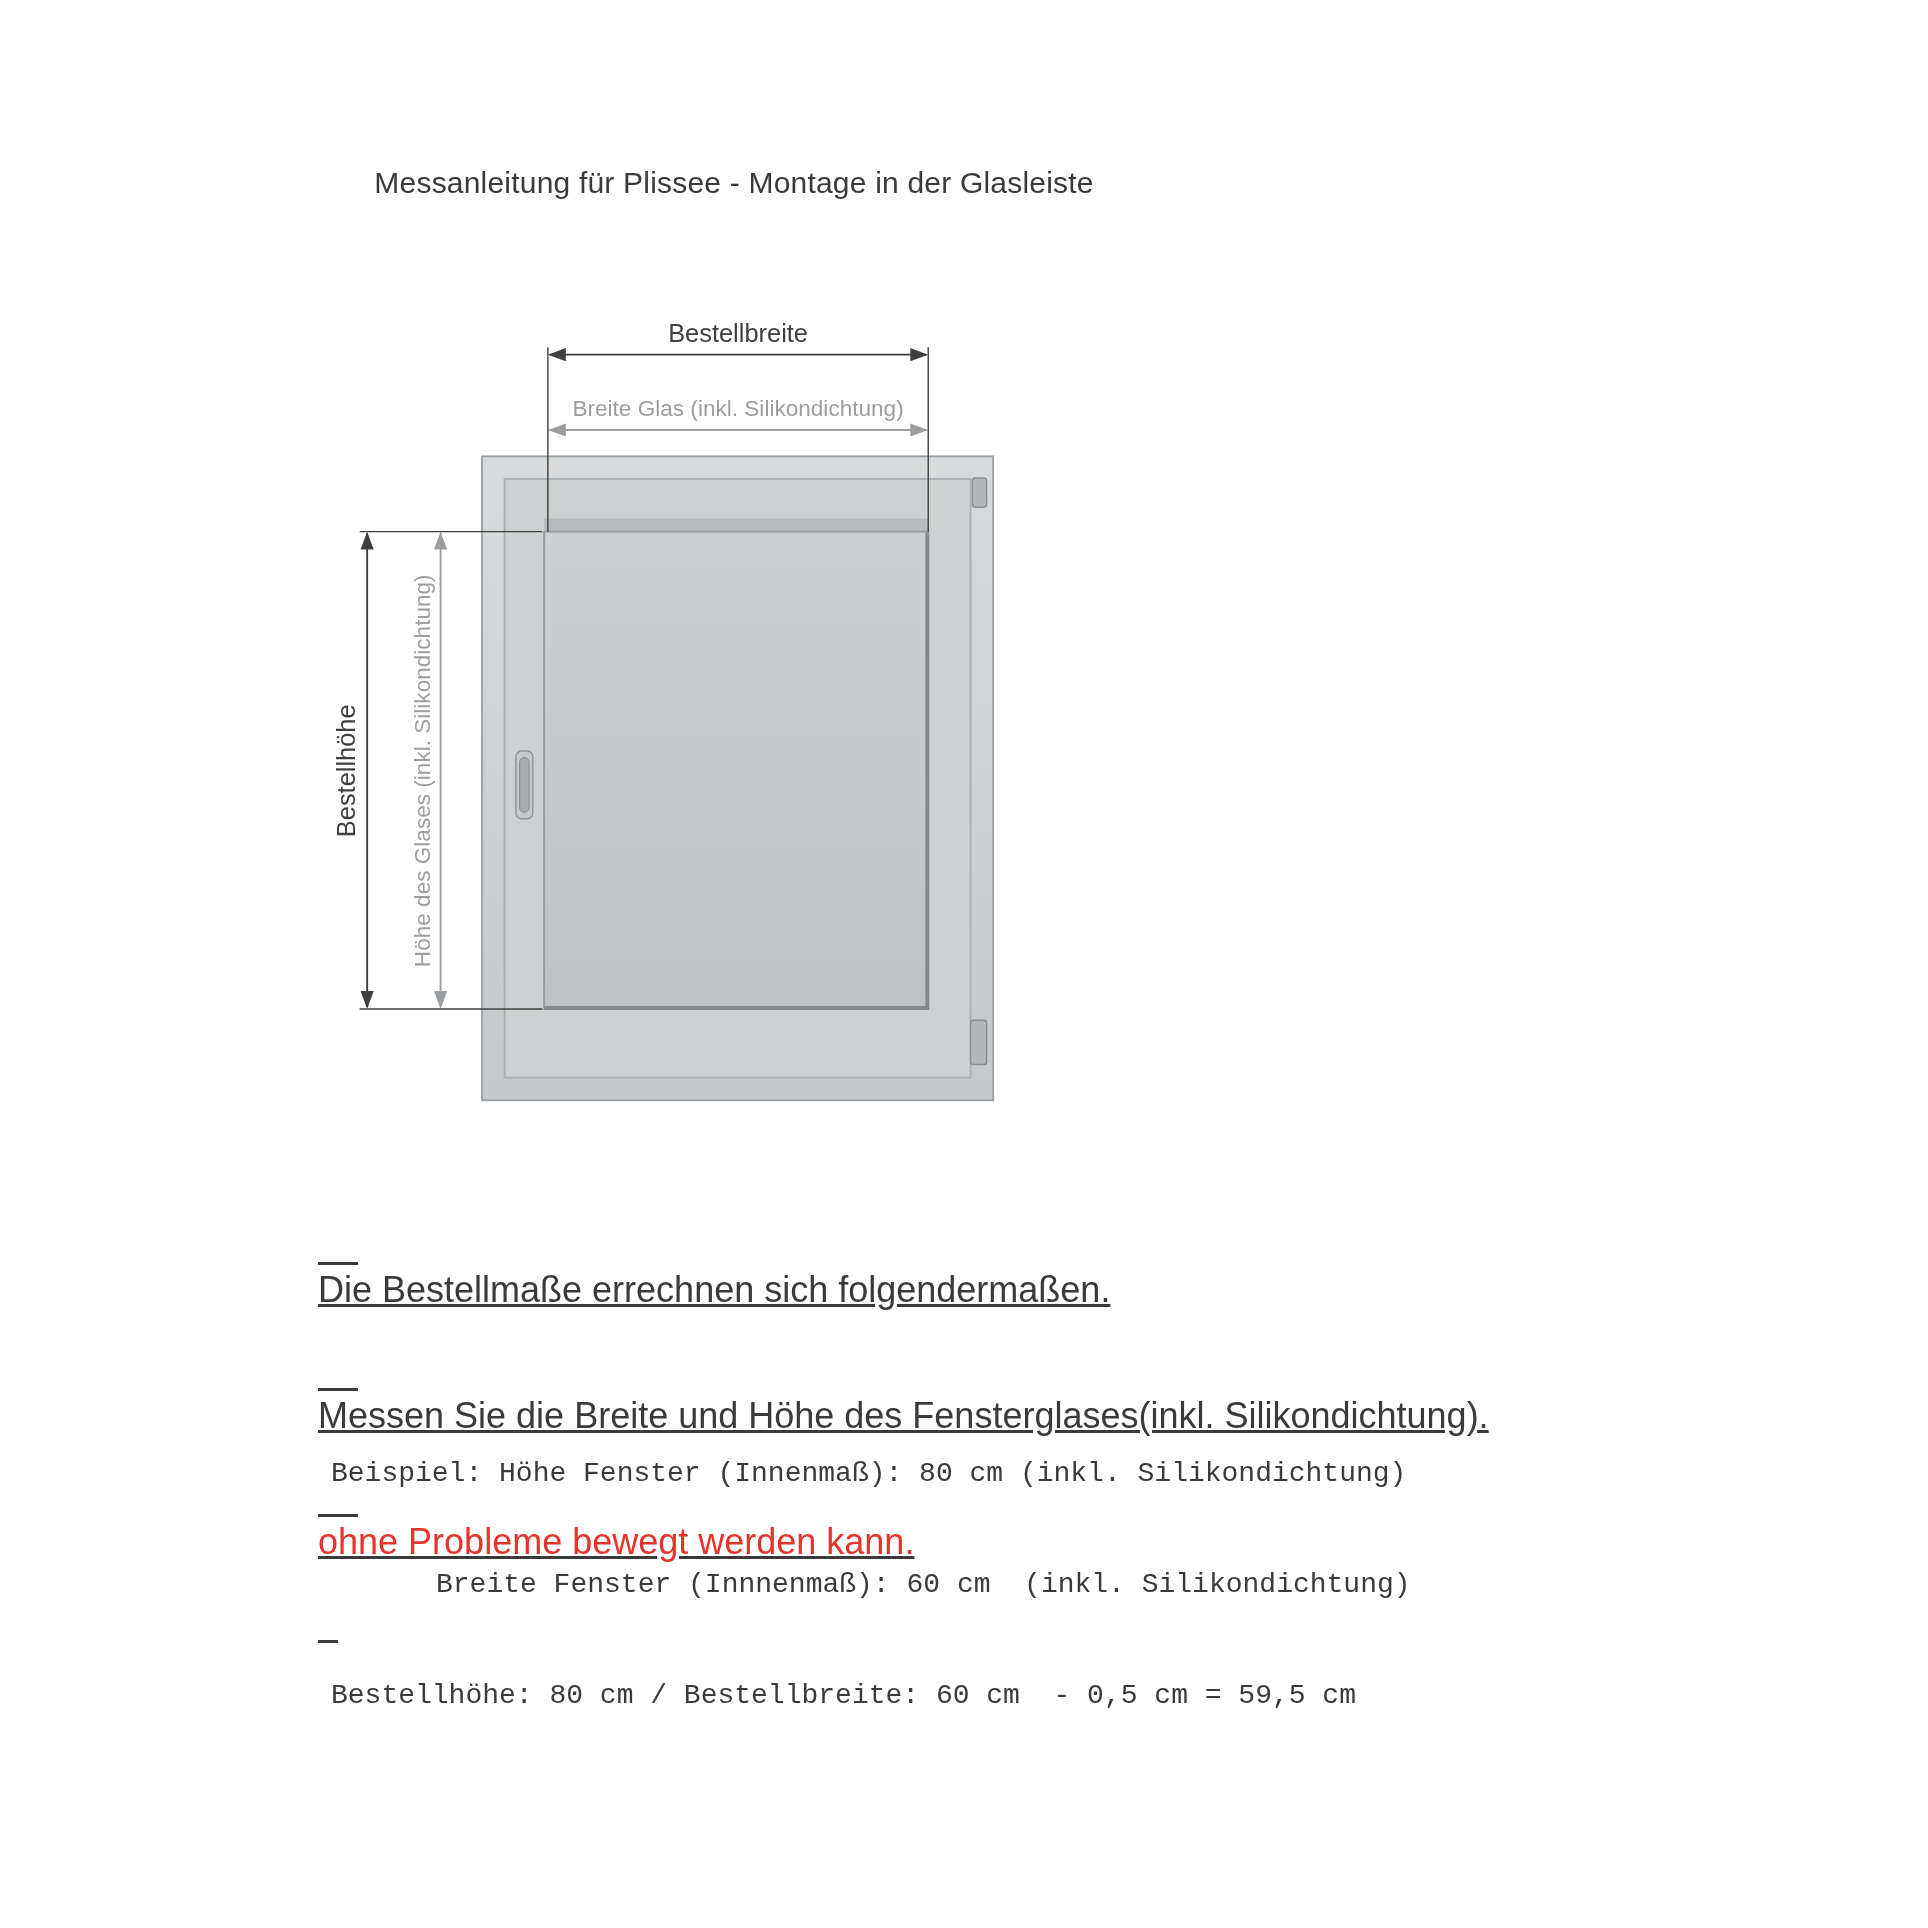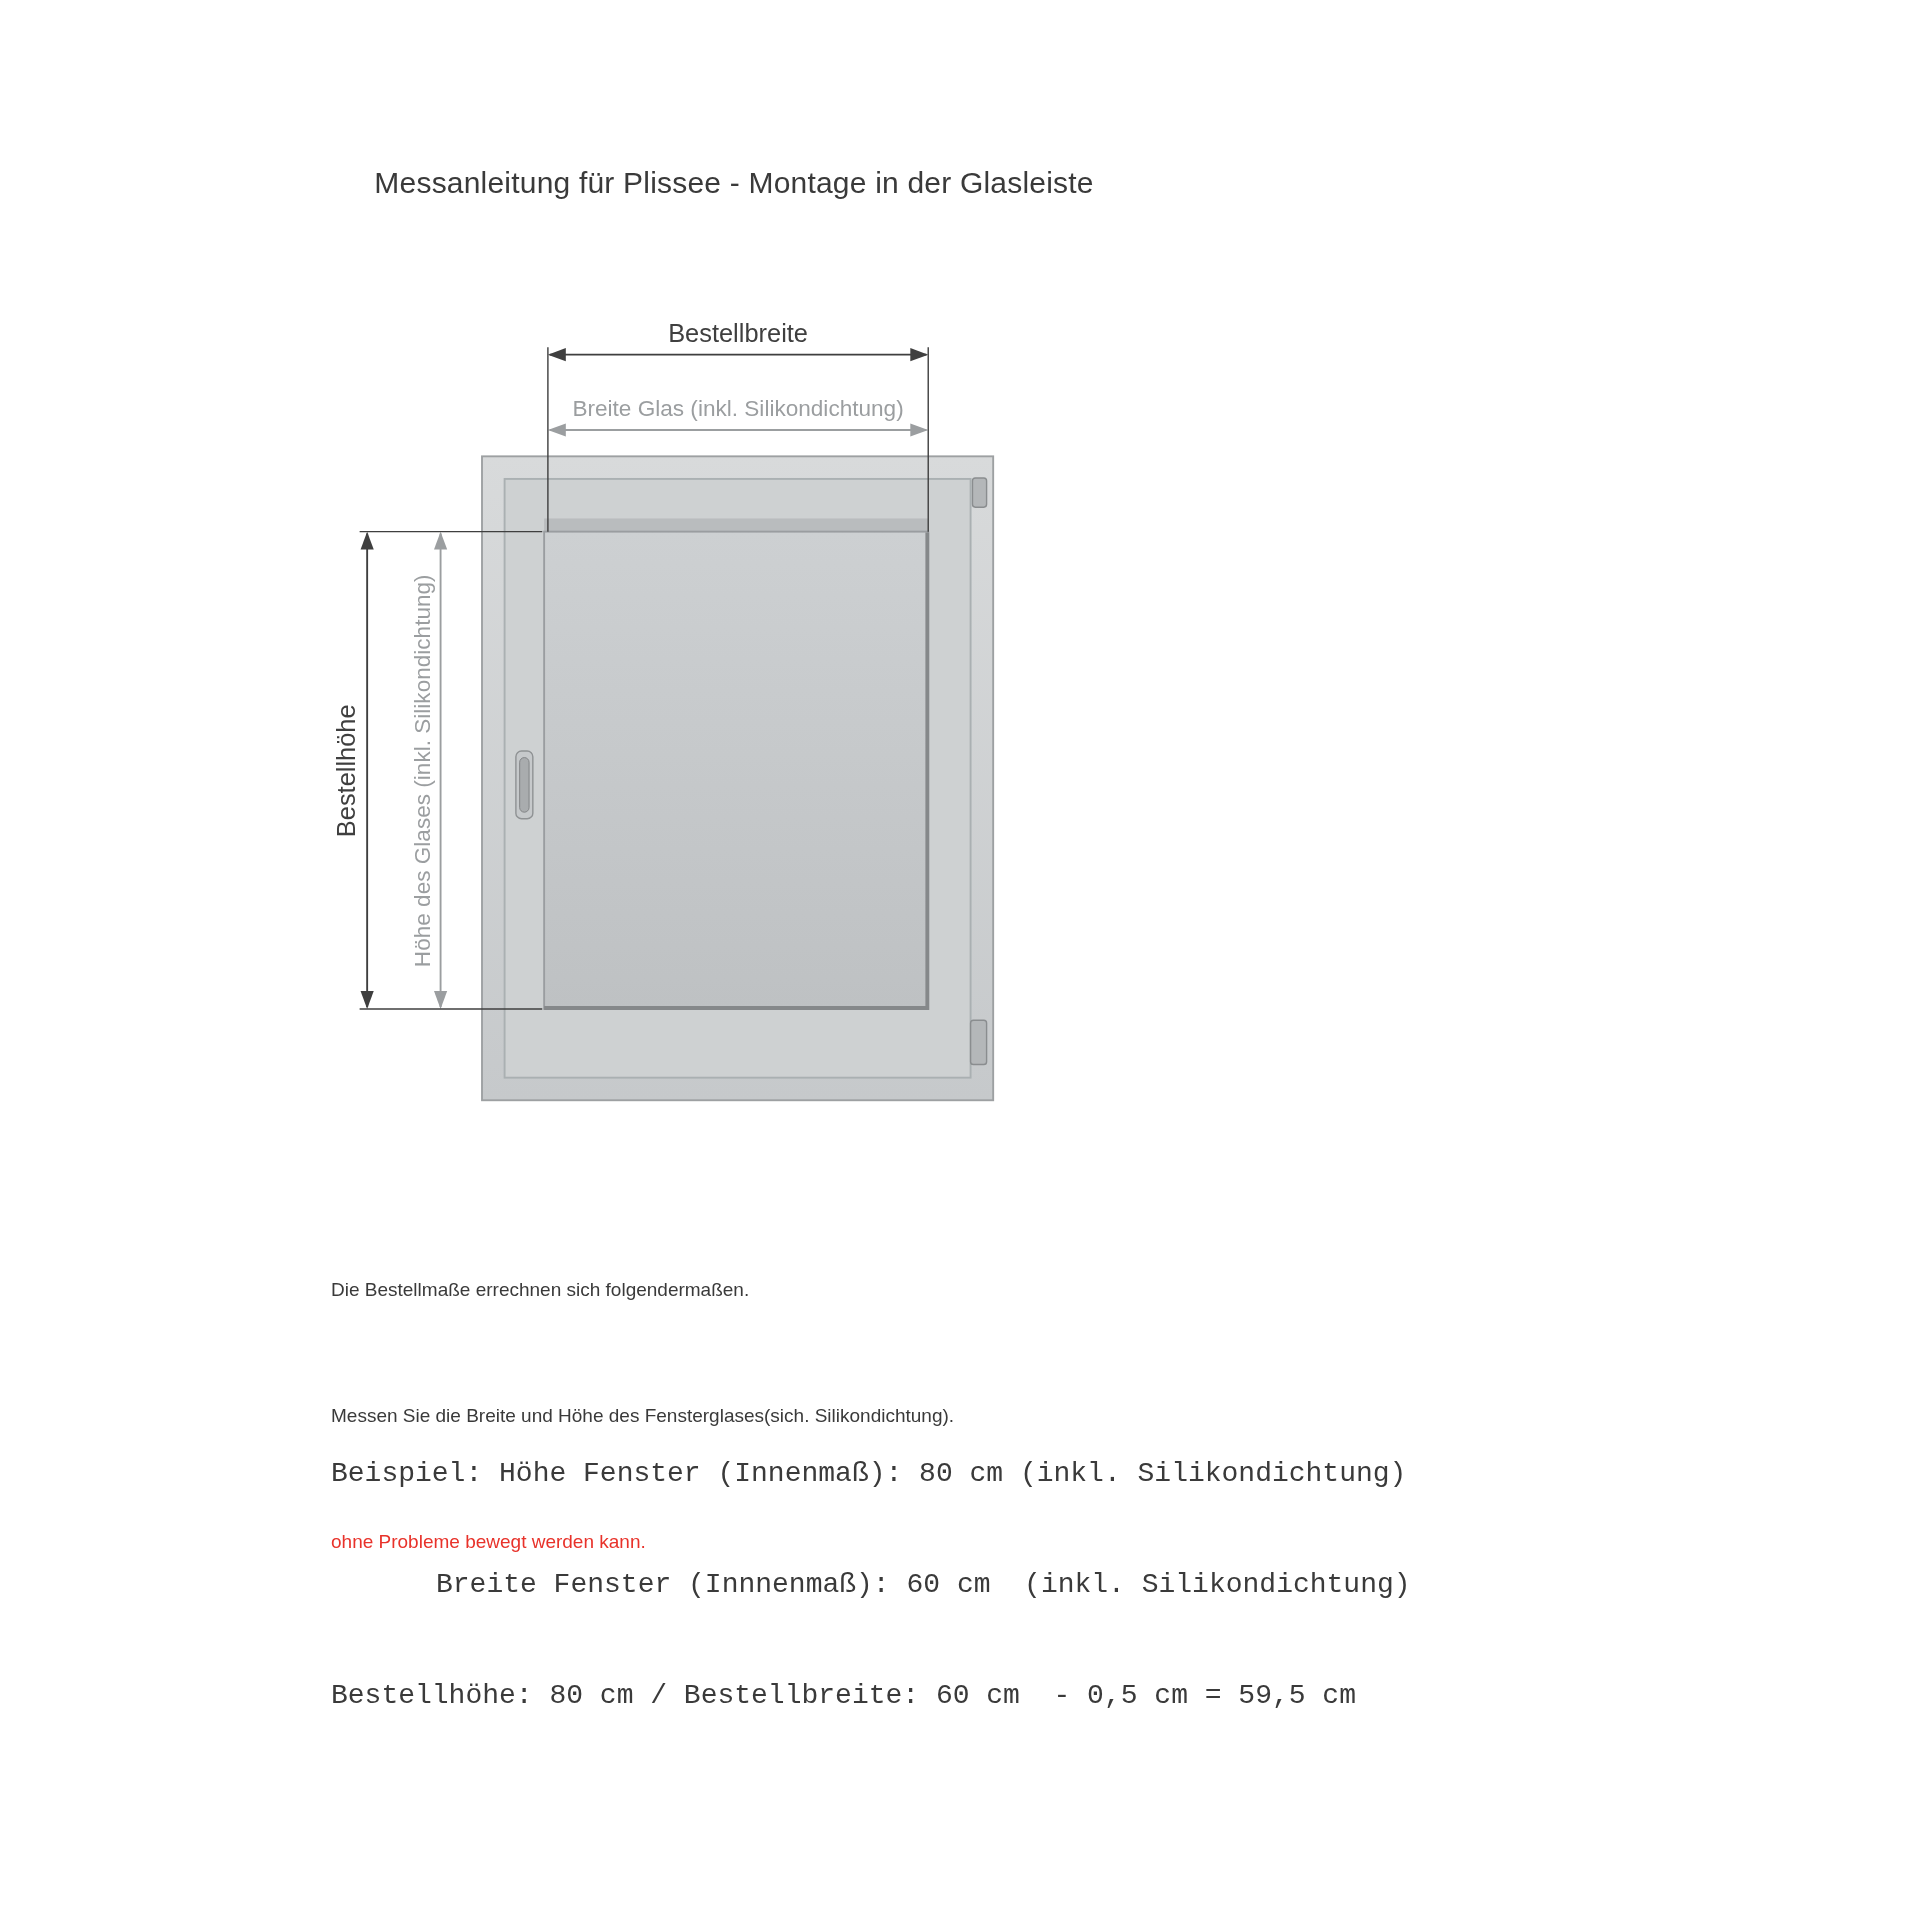--- a/index.html
+++ b/index.html
@@ -22,25 +22,26 @@
     letter-spacing: 0.2px;
   }
 
   .diagram-svg { position: absolute; left: 0; top: 0; }
   svg text { font-family: "Liberation Sans", sans-serif; }
   .m-dark { fill: #3f3f3f; }
   .m-gray { fill: #9b9ea0; }
 
   .instructions {
     position: absolute;
-    left: 331px; top: 1141px;
-    font-size: 19px;
+    left: 318px; top: 1141px;
+    font-size: 36px;
     line-height: 42px;
     white-space: pre-wrap;
     color: #3a3a3a;
+    text-decoration: underline;
   }
   .warning { color: #e8322a; }
 
   .example {
     position: absolute;
     left: 331px; top: 1337px;
     font-size: 28px;
     line-height: 37px;
     white-space: pre-wrap;
     color: #3a3a3a;
@@ -109,21 +110,21 @@
         <polygon points="468,518 461,537 475,537" fill="#9b9ea0"></polygon>
         <polygon points="468,1025 461,1006 475,1006" fill="#9b9ea0"></polygon>
       </g>
       <line x1="382" y1="518" x2="576" y2="518" stroke="#3f3f3f" stroke-width="1.5"></line>
       <line x1="382" y1="1025" x2="576" y2="1025" stroke="#3f3f3f" stroke-width="1.5"></line>
     </g>
   </svg>
 
   <div class="instructions">
     <div>Die Bestellmaße errechnen sich folgendermaßen.</div>
-    <div>Messen Sie die Breite und Höhe des Fensterglases(sich. Silikondichtung).</div>
+    <div>Messen Sie die Breite und Höhe des Fensterglases(inkl. Silikondichtung).</div>
     <div class="warning">ohne Probleme bewegt werden kann.</div>
   </div>
 
   <div class="example">
     <div>Beispiel: Höhe Fenster (Innenmaß): 80 cm (inkl. Silikondichtung)</div>
     <div class="indent">Breite Fenster (Innnenmaß): 60 cm  (inkl. Silikondichtung)</div>
     <div>Bestellhöhe: 80 cm / Bestellbreite: 60 cm  - 0,5 cm = 59,5 cm</div>
   </div>
 
 </div>

